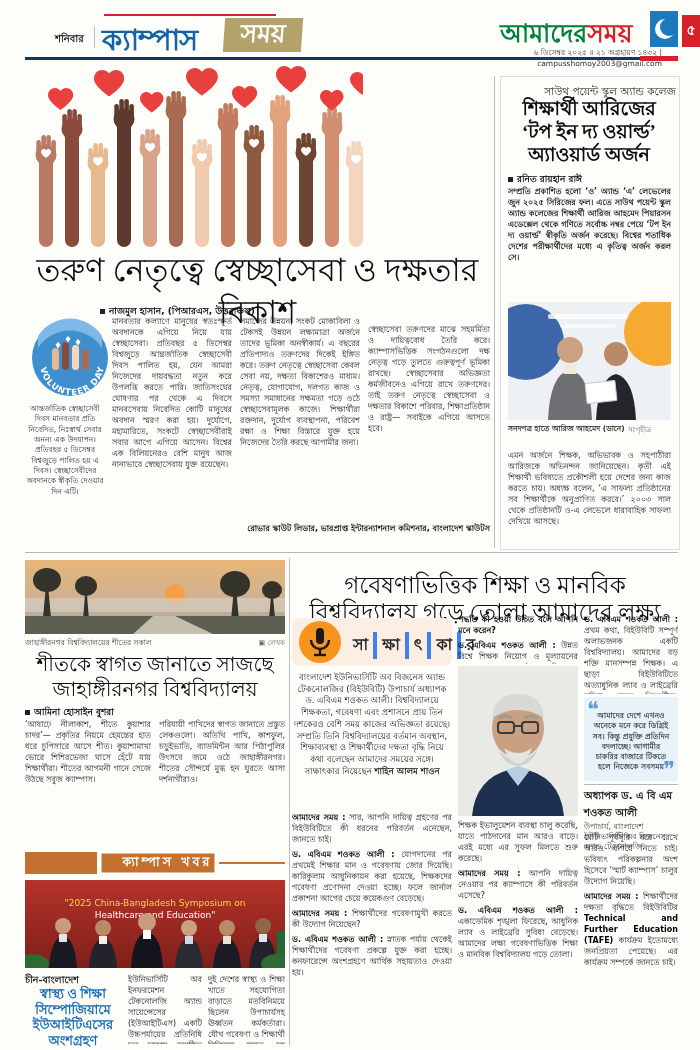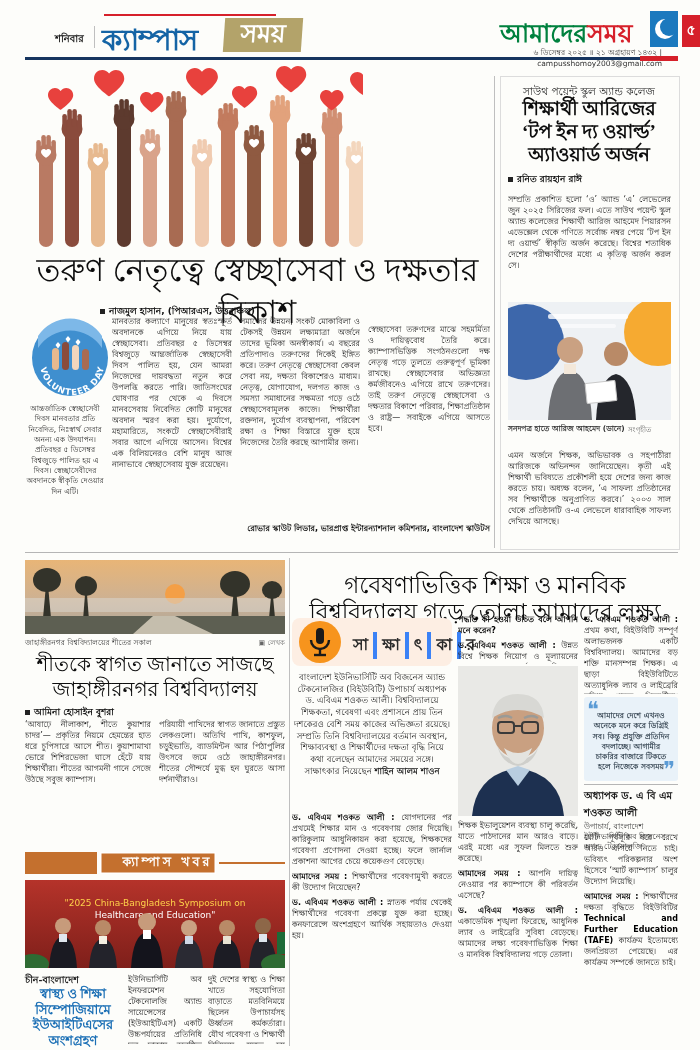--- a/index.html
+++ b/index.html
@@ -202,28 +202,28 @@
   </svg>
 
   <div class="abs bt" style="left:25px;top:404px;width:80px;height:144px;font-size:7.5px;text-align:center;">আন্তর্জাতিক স্বেচ্ছাসেবী দিবস মানবতার প্রতি নিবেদিত, নিঃস্বার্থ সেবার অনন্য এক উদযাপন। প্রতিবছর ৫ ডিসেম্বর বিশ্বজুড়ে পালিত হয় এ দিবস। স্বেচ্ছাসেবীদের অবদানকে স্বীকৃতি দেওয়ার দিন এটি।</div>
   <div class="abs bt" style="left:112px;top:316px;width:120px;height:232px;">মানবতার কল্যাণে মানুষের স্বতঃস্ফূর্ত অবদানকে এগিয়ে নিয়ে যায় স্বেচ্ছাসেবা। প্রতিবছর ৫ ডিসেম্বর বিশ্বজুড়ে আন্তর্জাতিক স্বেচ্ছাসেবী দিবস পালিত হয়, যেন আমরা নিজেদের দায়বদ্ধতা নতুন করে উপলব্ধি করতে পারি। জাতিসংঘের ঘোষণার পর থেকে এ দিবসে মানবসেবায় নিবেদিত কোটি মানুষের অবদান স্মরণ করা হয়। দুর্যোগে, মহামারিতে, সংকটে স্বেচ্ছাসেবীরাই সবার আগে এগিয়ে আসেন। বিশ্বের এক বিলিয়নেরও বেশি মানুষ আজ নানাভাবে স্বেচ্ছাসেবায় যুক্ত রয়েছেন।</div>
   <div class="abs bt" style="left:240px;top:316px;width:120px;height:232px;">সমাজের উন্নয়ন, সংকট মোকাবিলা ও টেকসই উন্নয়ন লক্ষ্যমাত্রা অর্জনে তাদের ভূমিকা অনস্বীকার্য। এ বছরের প্রতিপাদ্যও তরুণদের দিকেই ইঙ্গিত করে। তরুণ নেতৃত্বে স্বেচ্ছাসেবা কেবল সেবা নয়, দক্ষতা বিকাশেরও মাধ্যম। নেতৃত্ব, যোগাযোগ, দলগত কাজ ও সমস্যা সমাধানের সক্ষমতা গড়ে ওঠে স্বেচ্ছাসেবামূলক কাজে। শিক্ষার্থীরা রক্তদান, দুর্যোগ ব্যবস্থাপনা, পরিবেশ রক্ষা ও শিক্ষা বিস্তারে যুক্ত হয়ে নিজেদের তৈরি করছে আগামীর জন্য।</div>
   <div class="abs bt" style="left:368px;top:324px;width:122px;height:202px;">স্বেচ্ছাসেবা তরুণদের মাঝে সহমর্মিতা ও দায়িত্ববোধ তৈরি করে। ক্যাম্পাসভিত্তিক সংগঠনগুলো দক্ষ নেতৃত্ব গড়ে তুলতে গুরুত্বপূর্ণ ভূমিকা রাখছে। স্বেচ্ছাসেবার অভিজ্ঞতা কর্মজীবনেও এগিয়ে রাখে তরুণদের। তাই তরুণ নেতৃত্বে স্বেচ্ছাসেবা ও দক্ষতার বিকাশে পরিবার, শিক্ষাপ্রতিষ্ঠান ও রাষ্ট্র— সবাইকে এগিয়ে আসতে হবে।</div>
   <div class="abs" style="left:240px;top:522px;width:250px;font-size:8px;font-weight:bold;text-align:right;color:#111;">রোভার স্কাউট লিডার, ভারপ্রাপ্ত ইন্টারন্যাশনাল কমিশনার, বাংলাদেশ স্কাউটস</div>
 
   <div class="abs vline" style="left:494px;top:76px;height:472px;"></div>
   <div class="abs" style="left:500px;top:76px;width:178px;height:472px;border:1px solid #dcdcdc;"></div>
-  <div class="abs center" style="left:502px;top:84px;width:174px;font-size:10.5px;color:#222;">সাউথ পয়েন্ট স্কুল অ্যান্ড কলেজ</div>
+  <div class="abs center" style="left:502px;top:84px;width:174px;font-size:10.5px;color:#222;text-align:right;">সাউথ পয়েন্ট স্কুল অ্যান্ড কলেজ</div>
   <div class="abs hl center" style="left:502px;top:98px;width:174px;font-size:19px;font-weight:bold;line-height:1.2;">
     <div>শিক্ষার্থী আরিজের</div>
     <div>‘টপ ইন দ্য ওয়ার্ল্ড’</div>
     <div>অ্যাওয়ার্ড অর্জন</div>
   </div>
   <div class="abs byline" style="left:508px;top:172px;"><span class="sq"></span><span>রনিত রায়হান রাঈ</span></div>
-  <div class="abs bt" style="left:508px;top:194px;width:163px;height:112px;">সম্প্রতি প্রকাশিত হলো ‘ও’ অ্যান্ড ‘এ’ লেভেলের জুন ২০২৫ সিরিজের ফল। এতে সাউথ পয়েন্ট স্কুল অ্যান্ড কলেজের শিক্ষার্থী আরিজ আহমেদ পিয়ারসন এডেক্সেল থেকে গণিতে সর্বোচ্চ নম্বর পেয়ে ‘টপ ইন দ্য ওয়ার্ল্ড’ স্বীকৃতি অর্জন করেছে। বিশ্বের শতাধিক দেশের পরীক্ষার্থীদের মধ্যে এ কৃতিত্ব অর্জন করল সে।</div>
+  <div class="abs bt" style="left:508px;top:186px;width:163px;height:112px;font-weight:bold;">সম্প্রতি প্রকাশিত হলো ‘ও’ অ্যান্ড ‘এ’ লেভেলের জুন ২০২৫ সিরিজের ফল। এতে সাউথ পয়েন্ট স্কুল অ্যান্ড কলেজের শিক্ষার্থী আরিজ আহমেদ পিয়ারসন এডেক্সেল থেকে গণিতে সর্বোচ্চ নম্বর পেয়ে ‘টপ ইন দ্য ওয়ার্ল্ড’ স্বীকৃতি অর্জন করেছে। বিশ্বের শতাধিক দেশের পরীক্ষার্থীদের মধ্যে এ কৃতিত্ব অর্জন করল সে।</div>
 
   <svg class="abs" style="left:508px;top:302px;" width="163" height="118" viewBox="0 0 163 118">
     <rect width="163" height="118" fill="#eef1f4"></rect>
     <circle cx="18" cy="40" r="38" fill="#1d4f9e" opacity="0.85"></circle>
     <circle cx="150" cy="30" r="34" fill="#f6a21c" opacity="0.9"></circle>
     <rect x="40" y="12" width="80" height="5" rx="2" fill="#ffffff" opacity="0.8"></rect>
     <rect x="52" y="22" width="56" height="4" rx="2" fill="#ffffff" opacity="0.6"></rect>
     <g>
       <circle cx="62" cy="48" r="13" fill="#caa182"></circle>
       <path d="M40 118 Q42 72 62 68 Q82 72 84 118 Z" fill="#6d6f73"></path>
@@ -344,20 +344,21 @@
     <line x1="22" y1="29" x2="22" y2="34" stroke="#1a1a1a" stroke-width="2.4"></line>
     <line x1="16" y1="35" x2="28" y2="35" stroke="#1a1a1a" stroke-width="2.4"></line>
   </svg>
   <div class="abs" style="left:348px;top:632px;"><span class="tagletter">সা</span><span class="tagletter">ক্ষা</span><span class="tagletter">ৎ</span><span class="tagletter">কা</span><span class="tagletter">র</span></div>
 
   <div class="abs bt center" style="left:292px;top:672px;width:160px;height:136px;font-size:8.5px;text-align:center;">
     <span>বাংলাদেশ ইউনিভার্সিটি অব বিজনেস অ্যান্ড টেকনোলজির (বিইউবিটি) উপাচার্য অধ্যাপক ড. এবিএম শওকত আলী। বিশ্ববিদ্যালয়ে শিক্ষকতা, গবেষণা এবং প্রশাসনে প্রায় তিন দশকেরও বেশি সময় কাজের অভিজ্ঞতা রয়েছে। সম্প্রতি তিনি বিশ্ববিদ্যালয়ের বর্তমান অবস্থান, শিক্ষাব্যবস্থা ও শিক্ষার্থীদের দক্ষতা বৃদ্ধি নিয়ে কথা বলেছেন আমাদের সময়ের সঙ্গে। সাক্ষাৎকার নিয়েছেন</span>
     <b>শাহিন আলম শাওন</b>
   </div>
   <div class="abs bt" style="left:292px;top:812px;width:160px;height:232px;">
+      <p class="qa-p"><b>আমাদের সময় : </b>সার, আপনি দায়িত্ব গ্রহণের পর বিইউবিটিতে কী ধরনের পরিবর্তন এনেছেন, জানতে চাই। </p>
       <p class="qa-p"><b>ড. এবিএম শওকত আলী : </b>যোগদানের পর প্রথমেই শিক্ষার মান ও গবেষণায় জোর দিয়েছি। কারিকুলাম আধুনিকায়ন করা হয়েছে, শিক্ষকদের গবেষণা প্রণোদনা দেওয়া হচ্ছে। ফলে জার্নাল প্রকাশনা আগের চেয়ে কয়েকগুণ বেড়েছে। </p>
       <p class="qa-p"><b>আমাদের সময় : </b>শিক্ষার্থীদের গবেষণামুখী করতে কী উদ্যোগ নিয়েছেন? </p>
       <p class="qa-p"><b>ড. এবিএম শওকত আলী : </b>স্নাতক পর্যায় থেকেই শিক্ষার্থীদের গবেষণা প্রকল্পে যুক্ত করা হচ্ছে। কনফারেন্সে অংশগ্রহণে আর্থিক সহায়তাও দেওয়া হয়। </p>
     </div>
 
   <div class="abs bt" style="left:458px;top:614px;width:120px;height:50px;">
       <p class="qa-p"><b>পদ্ধতি কী হওয়া উচিত বলে আপনি মনে করেন? </b></p>
       <p class="qa-p"><b>ড. এবিএম শওকত আলী : </b>উন্নত বিশ্বে শিক্ষক নিয়োগ ও মূল্যায়নের ক্ষেত্রে গবেষণা, জার্নাল পাবলিকেশন এবং একাডেমিক অবদান দেখা হয়। কিন্তু আমাদের দেশে অনেক সময় শুধু রেজাল্ট কিংবা ব্যক্তিগত পরিচয় বা সুপারিশ বেশি গুরুত্ব পায়, যা খুবই দুঃখজনক। </p>
     </div>
   <svg class="abs" style="left:458px;top:666px;" width="120" height="150" viewBox="0 0 120 150">

